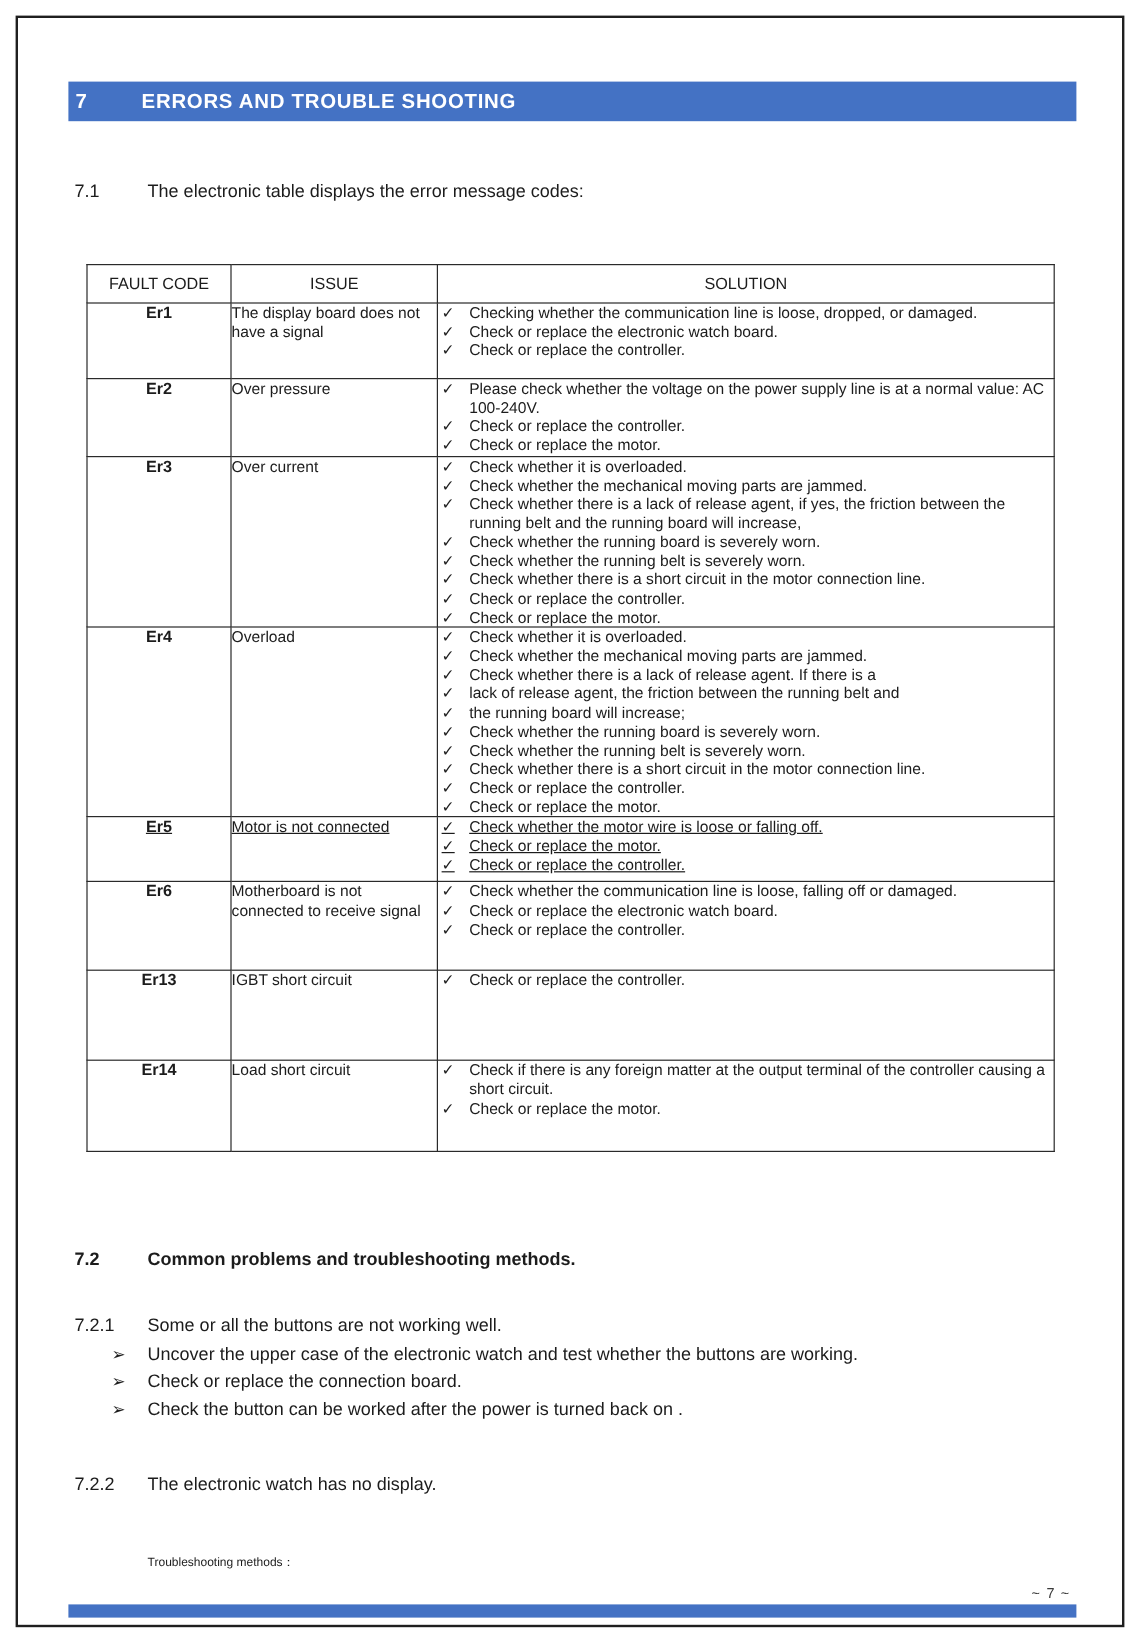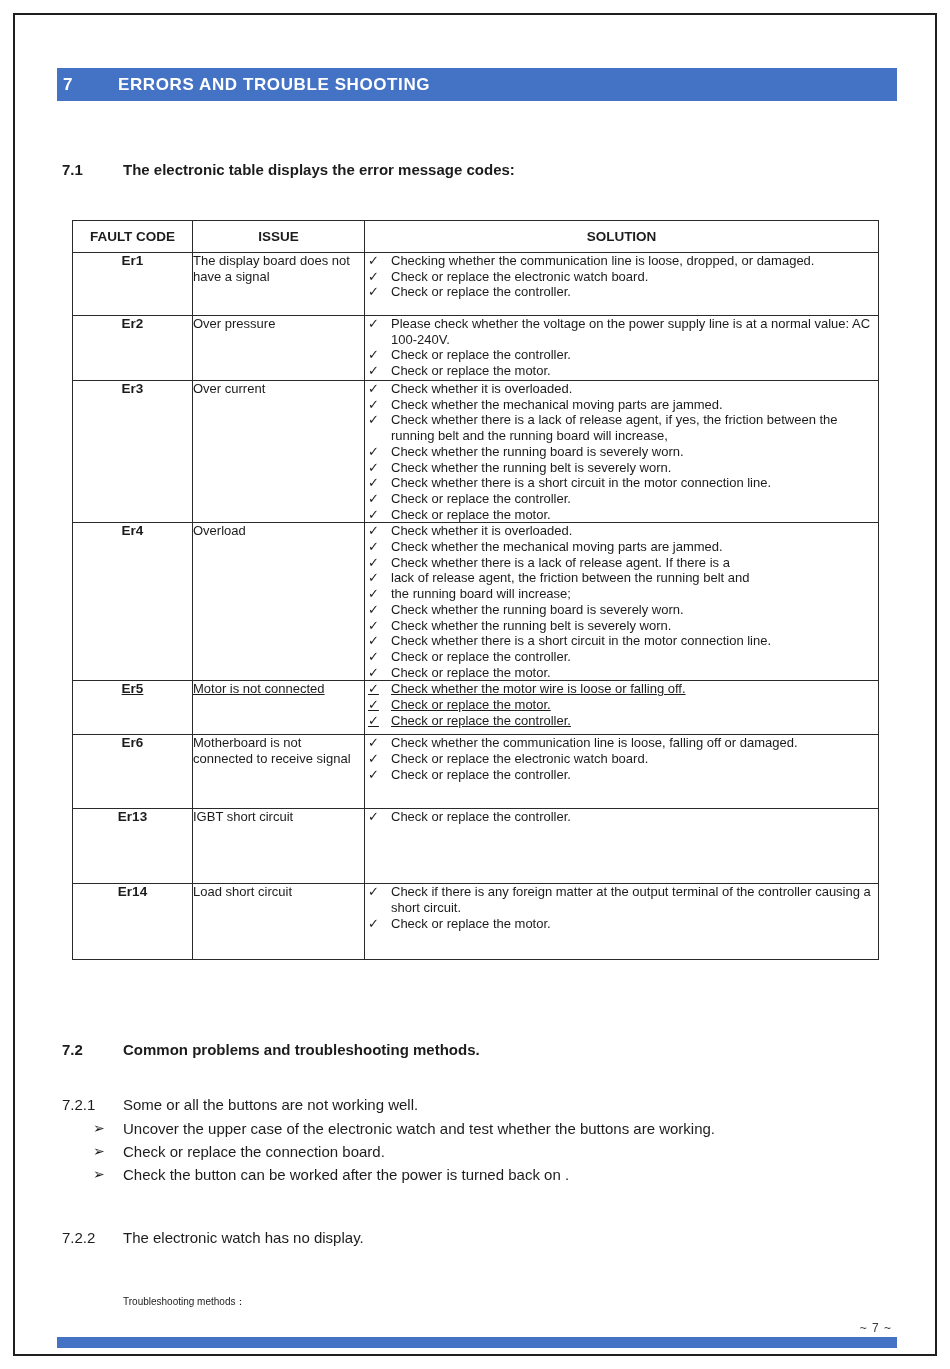--- a/index.html
+++ b/index.html
@@ -46,21 +46,21 @@
     font-size: 15px;
     line-height: 19px;
     display: flex;
   }
   .heading .h-num {
     display: inline-block;
     width: 61px;
     flex-shrink: 0;
   }
   .heading.bold { font-weight: bold; }
-  .h71 { top: 160px; font-weight: bold; }
+  .h71 { top: 150px; }
   .h72 { top: 1040px; }
   .h721 { top: 1079px; margin-top: 16px; }
   .h722 { top: 1228px; }
 
   .tmethods {
     position: absolute;
     left: 123px;
     top: 1295px;
     font-size: 10px;
   }
@@ -78,21 +78,21 @@
     border: 1px solid #2a2a2a;
     vertical-align: top;
     padding: 0;
   }
   .fault-table col.c1 { width: 120px; }
   .fault-table col.c2 { width: 172px; }
   .fault-table col.c3 { width: 514px; }
   .fault-table thead tr { height: 32px; }
   .fault-table th {
     font-size: 13.5px;
-    font-weight: bold;
+    font-weight: normal;
     text-align: center;
     vertical-align: middle;
   }
   .code-cell {
     text-align: center;
     font-weight: bold;
     font-size: 13.5px;
     padding-top: 13px;
   }
   .issue-cell {

